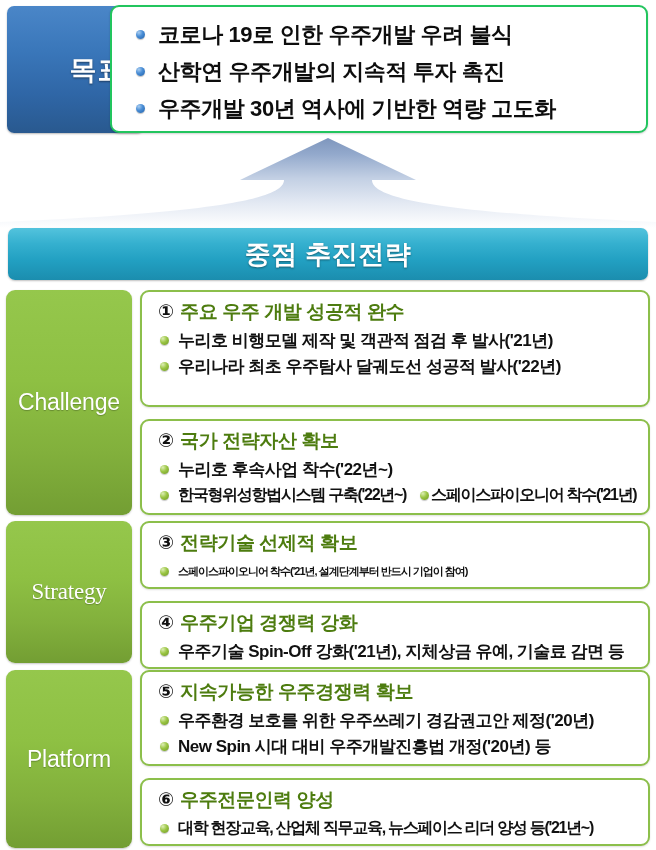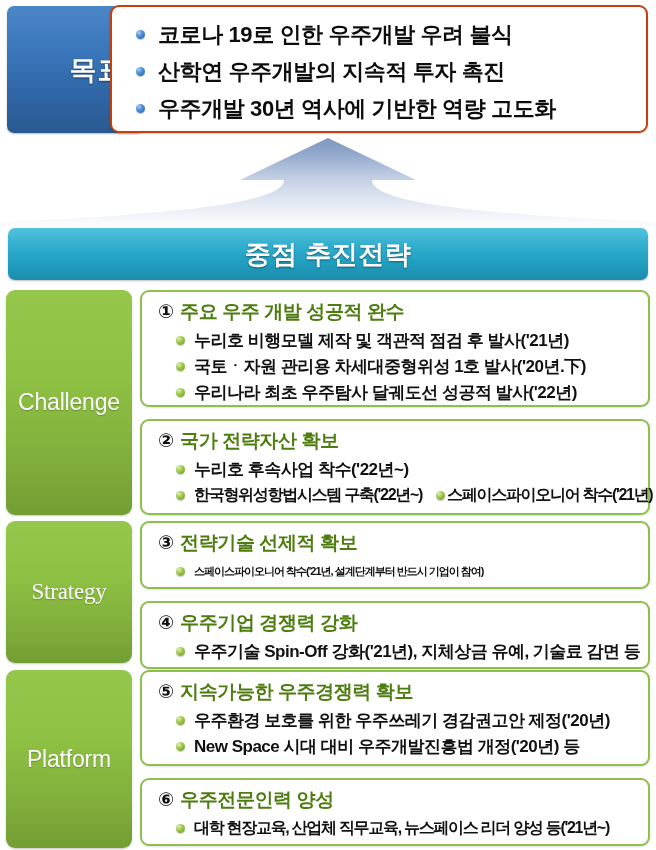--- a/index.html
+++ b/index.html
@@ -19,21 +19,21 @@
     box-shadow:0 1px 2px rgba(0,0,0,.28);
     display:flex;align-items:center;justify-content:center;padding-left:44px;
   }
   #goal-badge .lbl{
     color:#ffffff;font-size:27px;font-weight:bold;letter-spacing:1px;
     text-shadow:0 1px 2px rgba(0,0,0,.45);
   }
 
   #goal-box{
     position:absolute;left:110px;top:5px;width:538px;height:128px;
-    border:2px solid #c2410c;border-radius:9px;background:#ffffff;
+    border:2px solid #22c55e;border-radius:9px;background:#ffffff;
     box-shadow:0 1px 2px rgba(0,0,0,.18);
     box-sizing:border-box;
     padding:9px 0 0 0;
   }
   .goal-row{
     display:flex;align-items:center;height:37px;padding-left:24px;
   }
   .bullet-blue{
     width:9px;height:9px;border-radius:50%;flex:0 0 auto;margin-right:13px;
     background:radial-gradient(circle at 32% 28%,#a9cdf0 0%,#4a8ed6 42%,#1f5fa8 100%);
@@ -86,21 +86,21 @@
   .card-head{
     display:flex;align-items:baseline;padding-left:16px;margin-bottom:2px;
   }
   .card-head .num{
     font-size:19px;color:#111;font-weight:600;margin-right:6px;flex:0 0 auto;
   }
   .card-head .ttl{
     font-size:19px;color:#4d7c0f;font-weight:700;letter-spacing:-.4px;white-space:nowrap;
   }
   .sub-row{
-    display:flex;align-items:center;padding-left:34px;height:26px;
+    display:flex;align-items:center;padding-left:18px;height:26px;
   }
   .bullet-green{
     width:9px;height:9px;border-radius:50%;flex:0 0 auto;margin-right:9px;
     background:radial-gradient(circle at 32% 28%,#ddeeb4 0%,#9ac543 45%,#6d9426 100%);
     box-shadow:0 1px 1px rgba(0,0,0,.22);
   }
   .sub-row .txt{
     font-size:17px;color:#111;font-weight:700;letter-spacing:-.5px;white-space:nowrap;
   }
   .sub-row .txt.tight{letter-spacing:-1.3px;font-size:16px;}
@@ -180,24 +180,20 @@
   <div class="card-head">
     <span class="num">①</span>
     <span class="ttl">주요 우주 개발 성공적 완수</span>
   </div>
   <div class="sub-row">
     <span class="bullet-green"></span>
     <span class="txt">누리호 비행모델 제작 및 객관적 점검 후 발사('21년)</span>
   </div>
   <div class="sub-row">
     <span class="bullet-green"></span>
-    <span class="txt">국토ㆍ자원 관리용 차세대중형위성 1호 발사('20년.下)</span>
-  </div>
-  <div class="sub-row">
-    <span class="bullet-green"></span>
     <span class="txt">우리나라 최초 우주탐사 달궤도선 성공적 발사('22년)</span>
   </div>
 </div>
 
 <div class="card" id="card-2">
   <div class="card-head">
     <span class="num">②</span>
     <span class="ttl">국가 전략자산 확보</span>
   </div>
   <div class="sub-row">
@@ -240,21 +236,21 @@
   <div class="card-head">
     <span class="num">⑤</span>
     <span class="ttl">지속가능한 우주경쟁력 확보</span>
   </div>
   <div class="sub-row">
     <span class="bullet-green"></span>
     <span class="txt">우주환경 보호를 위한 우주쓰레기 경감권고안 제정('20년)</span>
   </div>
   <div class="sub-row">
     <span class="bullet-green"></span>
-    <span class="txt">New Space 시대 대비 우주개발진흥법 개정('20년) 등</span>
+    <span class="txt">New Spin 시대 대비 우주개발진흥법 개정('20년) 등</span>
   </div>
 </div>
 
 <div class="card" id="card-6">
   <div class="card-head">
     <span class="num">⑥</span>
     <span class="ttl">우주전문인력 양성</span>
   </div>
   <div class="sub-row">
     <span class="bullet-green"></span>

